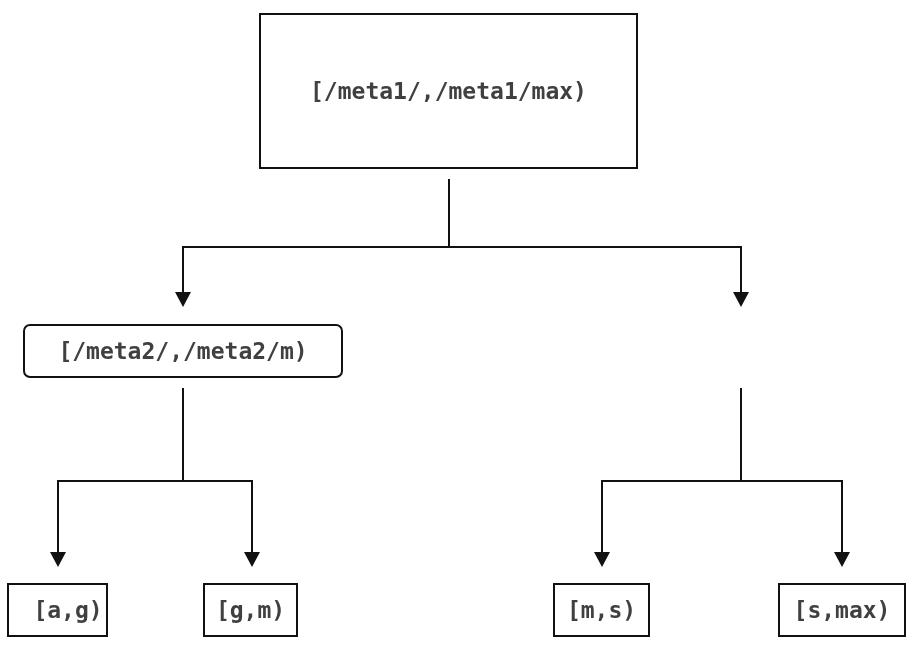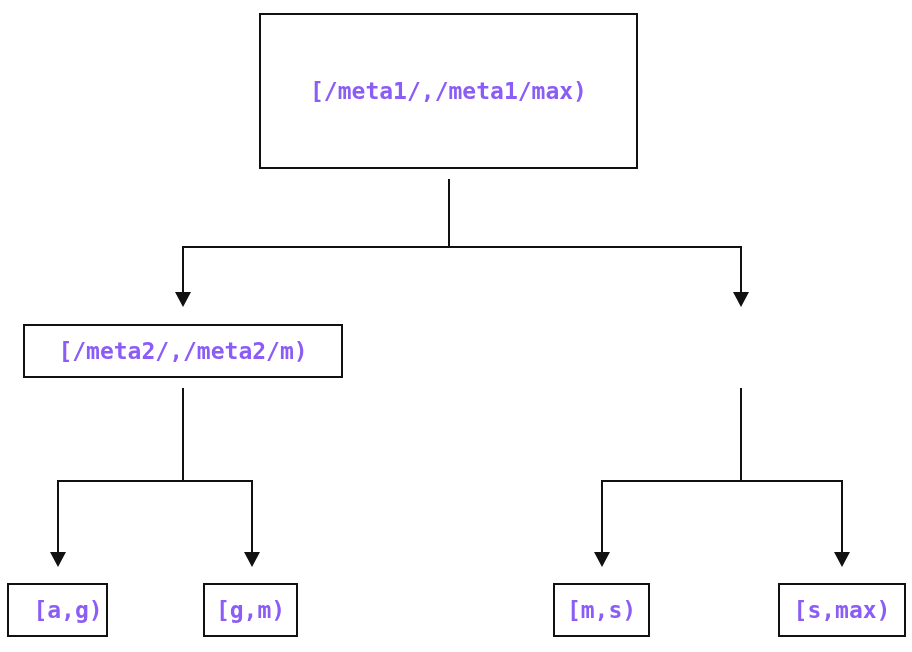--- a/index.html
+++ b/index.html
@@ -20,41 +20,41 @@
     box-sizing: border-box;
     border: 2px solid #111111;
     background: #ffffff;
     display: flex;
     align-items: center;
     justify-content: center;
   }
   .node-label {
     font-size: 23px;
     font-weight: bold;
-    color: #8b5cf6;
+    color: #404040;
     white-space: nowrap;
     letter-spacing: 0px;
   }
   .line {
     position: absolute;
     background: #111111;
   }
   .line.v { width: 2px; }
   .line.h { height: 2px; }
   .arrow {
     position: absolute;
     width: 0;
     height: 0;
     border-left: 8px solid transparent;
     border-right: 8px solid transparent;
     border-top: 15px solid #111111;
   }
   
   #node-root   { left: 259px; top: 13px;  width: 379px; height: 156px; }
-  #node-left   { left: 23px;  top: 324px; width: 320px; height: 54px; }
+  #node-left   { left: 23px;  top: 324px; width: 320px; height: 54px; border-radius: 7px; }
   #node-right  { left: 582px; top: 324px; width: 318px; height: 54px; }
   #node-ag     { left: 7px;   top: 583px; width: 101px; height: 54px; padding-left: 21px; }
   #node-gm     { left: 203px; top: 583px; width: 95px;  height: 54px; }
   #node-ms     { left: 553px; top: 583px; width: 97px;  height: 54px; }
   #node-smax   { left: 778px; top: 583px; width: 128px; height: 54px; }
 </style>
 </head>
 <body>
 
 <div class="canvas">

